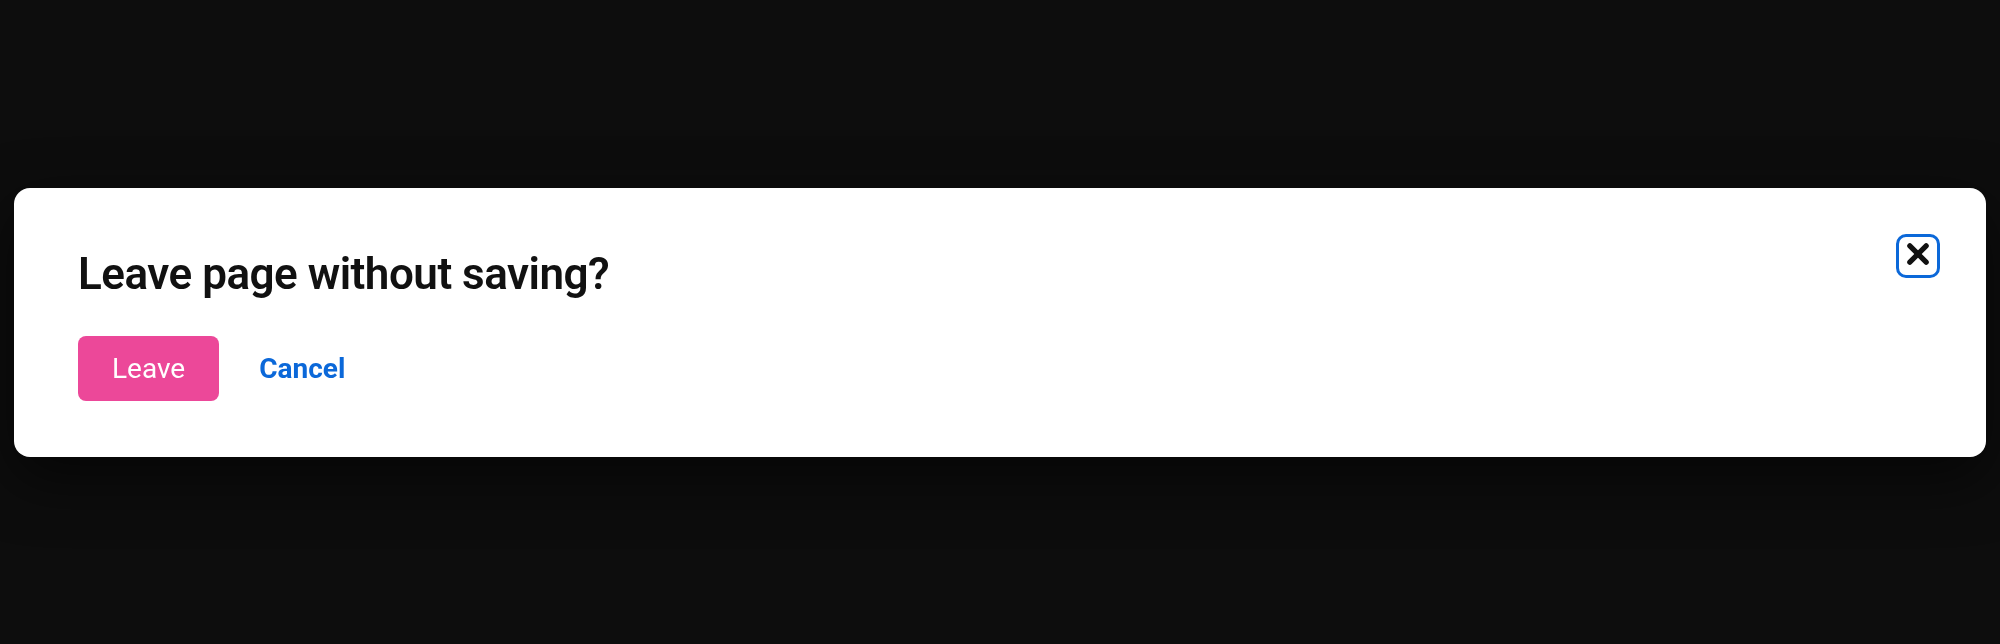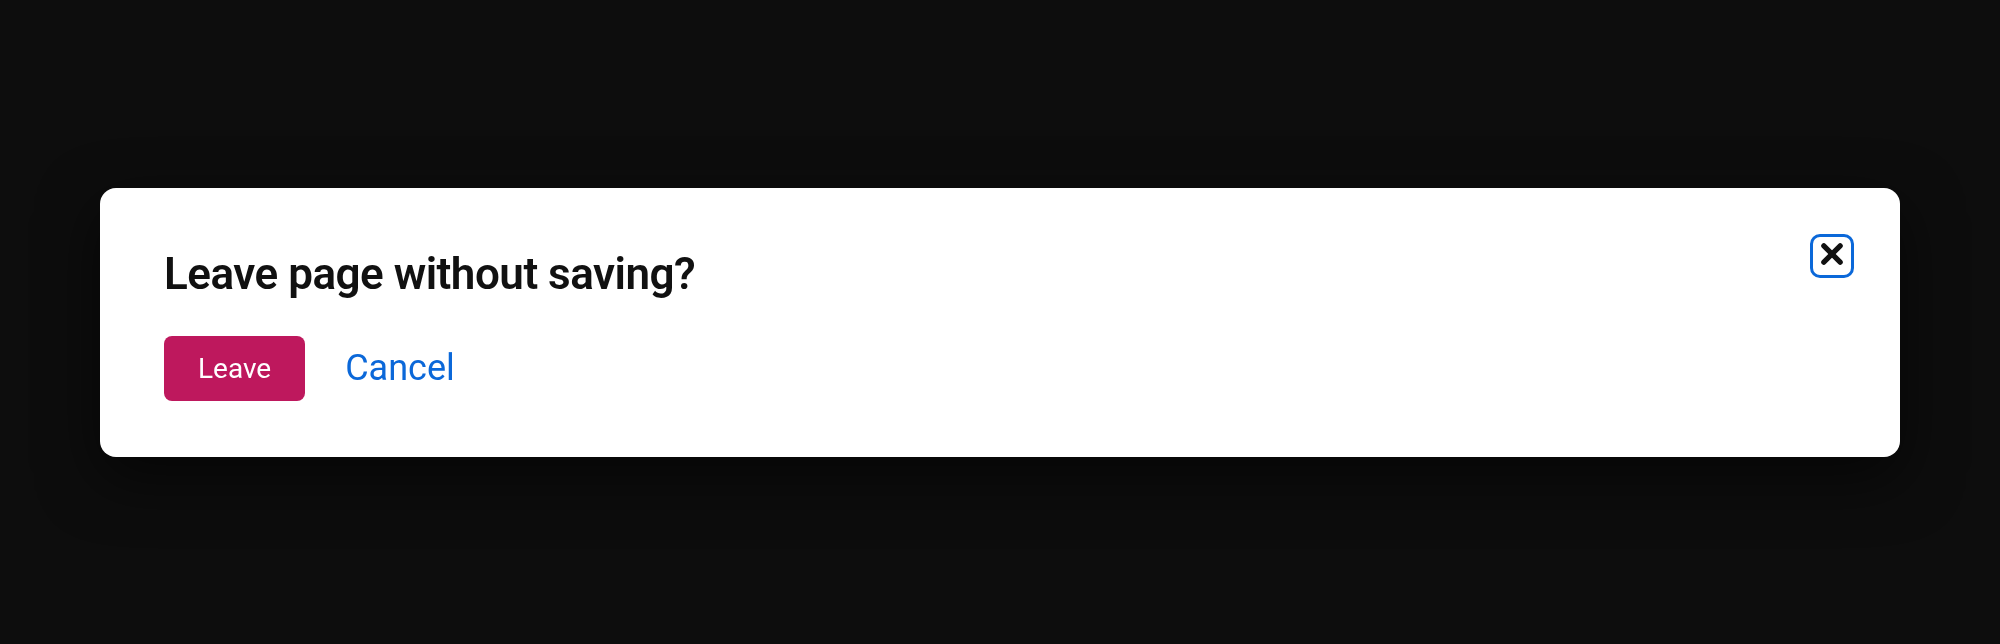--- a/index.html
+++ b/index.html
@@ -12,21 +12,21 @@
       width: 2000px;
       height: 644px;
       background-color: #0d0d0d;
       font-family: -apple-system, BlinkMacSystemFont, "Segoe UI", Roboto, Helvetica, Arial, sans-serif;
       display: flex;
       align-items: center;
       justify-content: center;
     }
 
     .dialog {
-      width: 1800px;
+      width: 1972px;
       background-color: #ffffff;
       border-radius: 16px;
       padding: 60px 64px 56px 64px;
       position: relative;
       box-shadow: 0 20px 60px rgba(0, 0, 0, 0.6);
     }
 
     .dialog-title {
       font-size: 44px;
       font-weight: 600;
@@ -42,37 +42,37 @@
       margin-bottom: 52px;
     }
 
     .dialog-actions {
       display: flex;
       align-items: center;
       gap: 40px;
     }
 
     .btn-primary {
-      background-color: #be185d;
+      background-color: #ec4899;
       color: #ffffff;
       border: none;
       border-radius: 8px;
       padding: 16px 34px;
       font-size: 28px;
       font-weight: 400;
       cursor: pointer;
       font-family: inherit;
     }
 
     .btn-link {
       background: none;
       border: none;
       color: #0b68d9;
-      font-size: 36px;
-      font-weight: 400;
+      font-size: 28px;
+      font-weight: 700;
       cursor: pointer;
       font-family: inherit;
       padding: 0;
     }
 
     .close-button {
       position: absolute;
       top: 46px;
       right: 46px;
       width: 44px;

